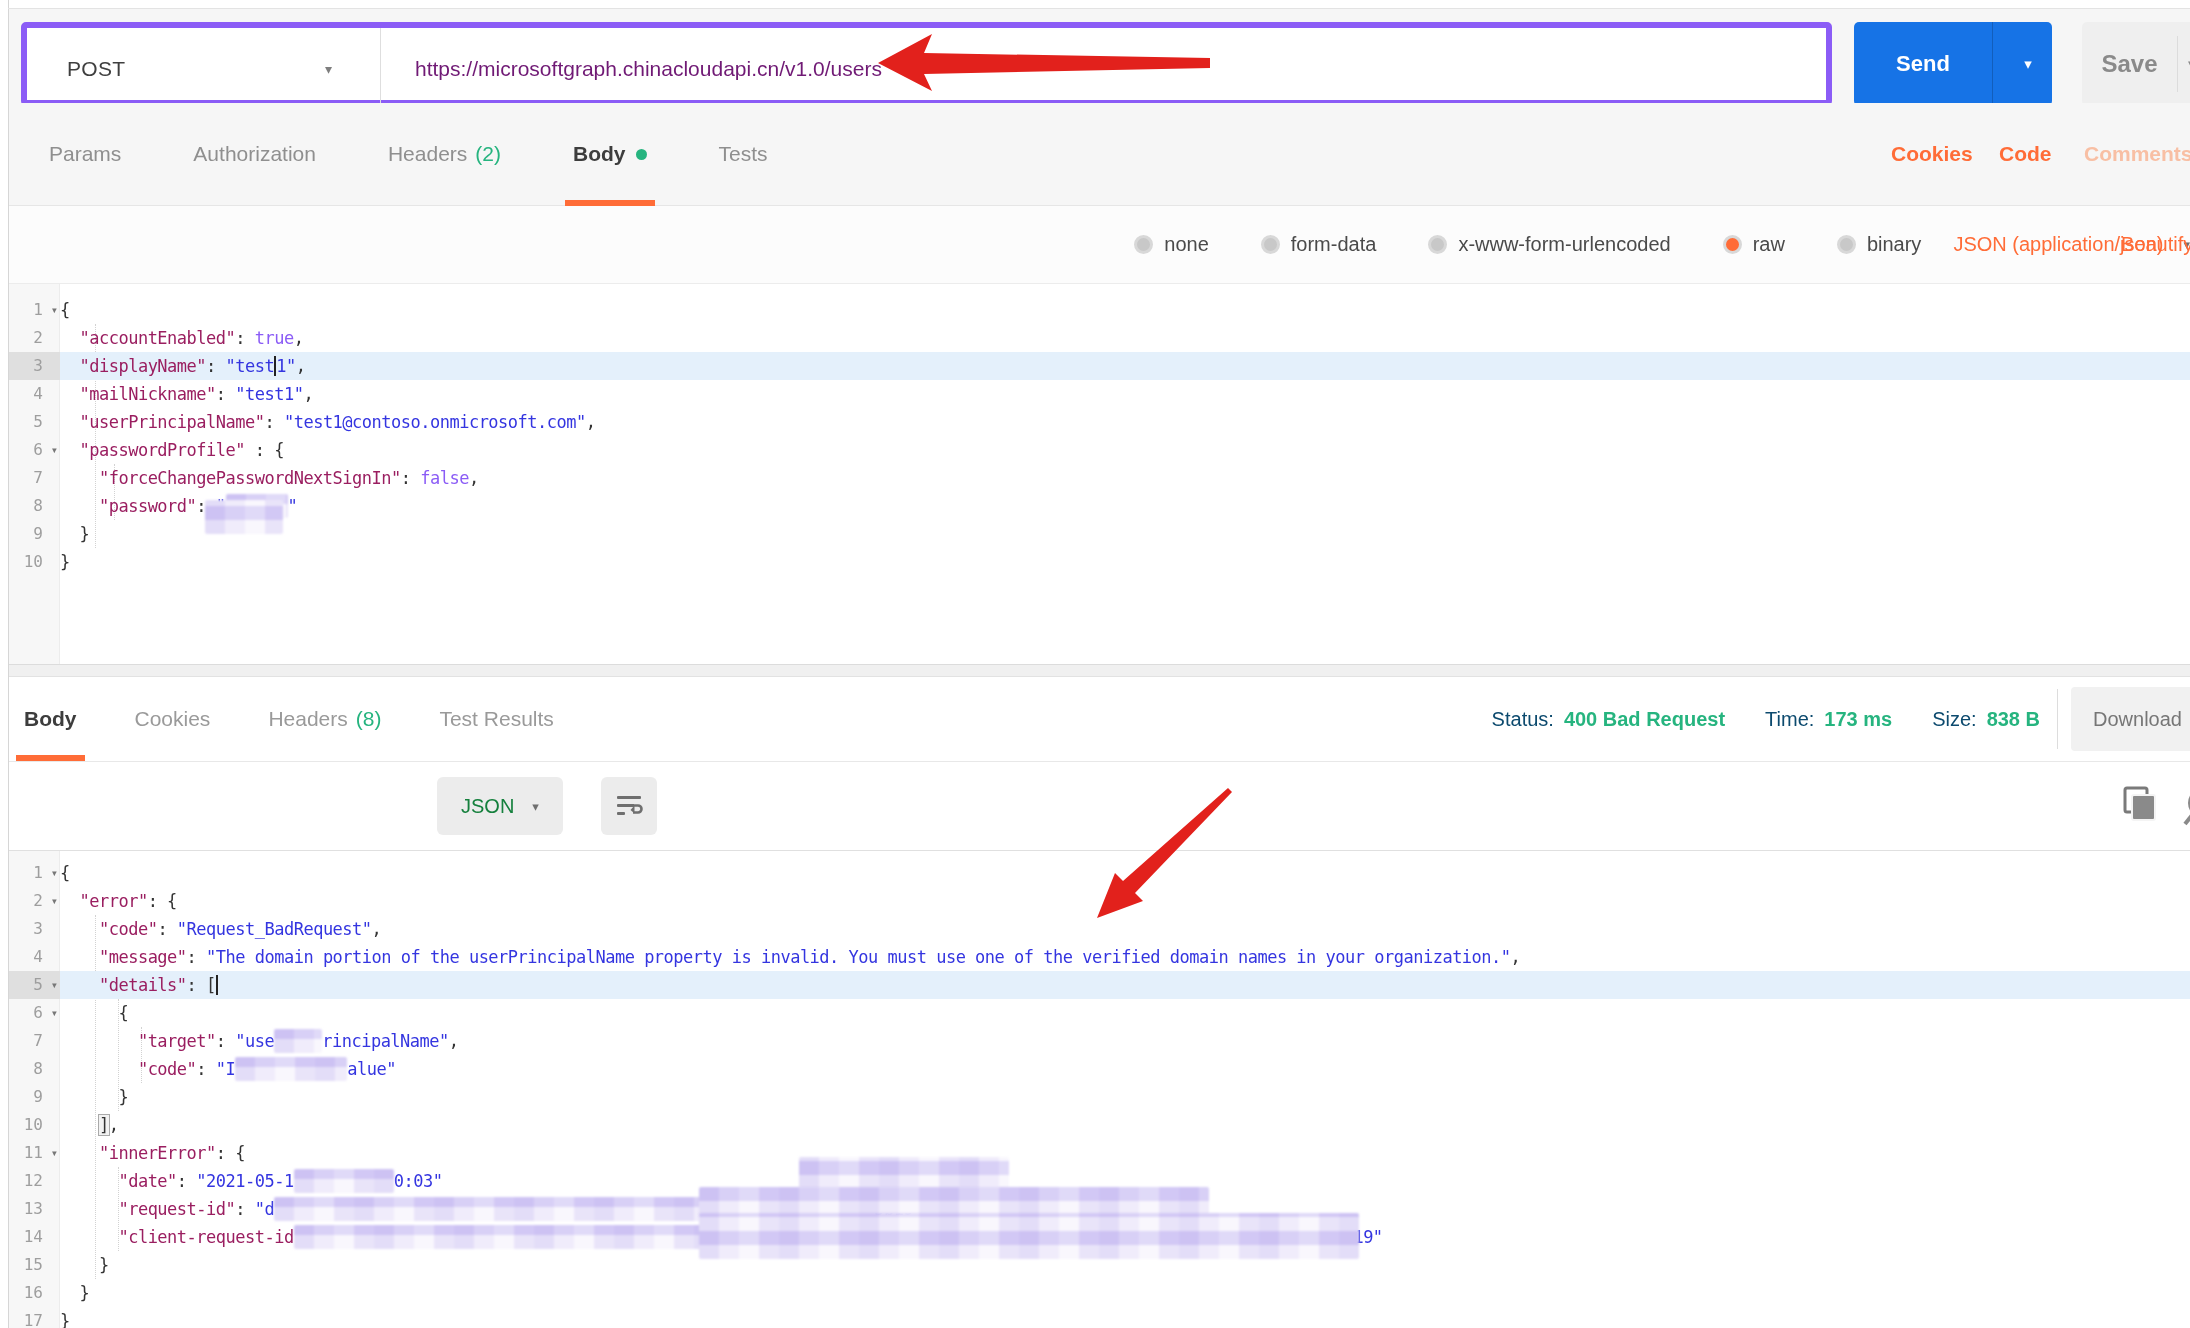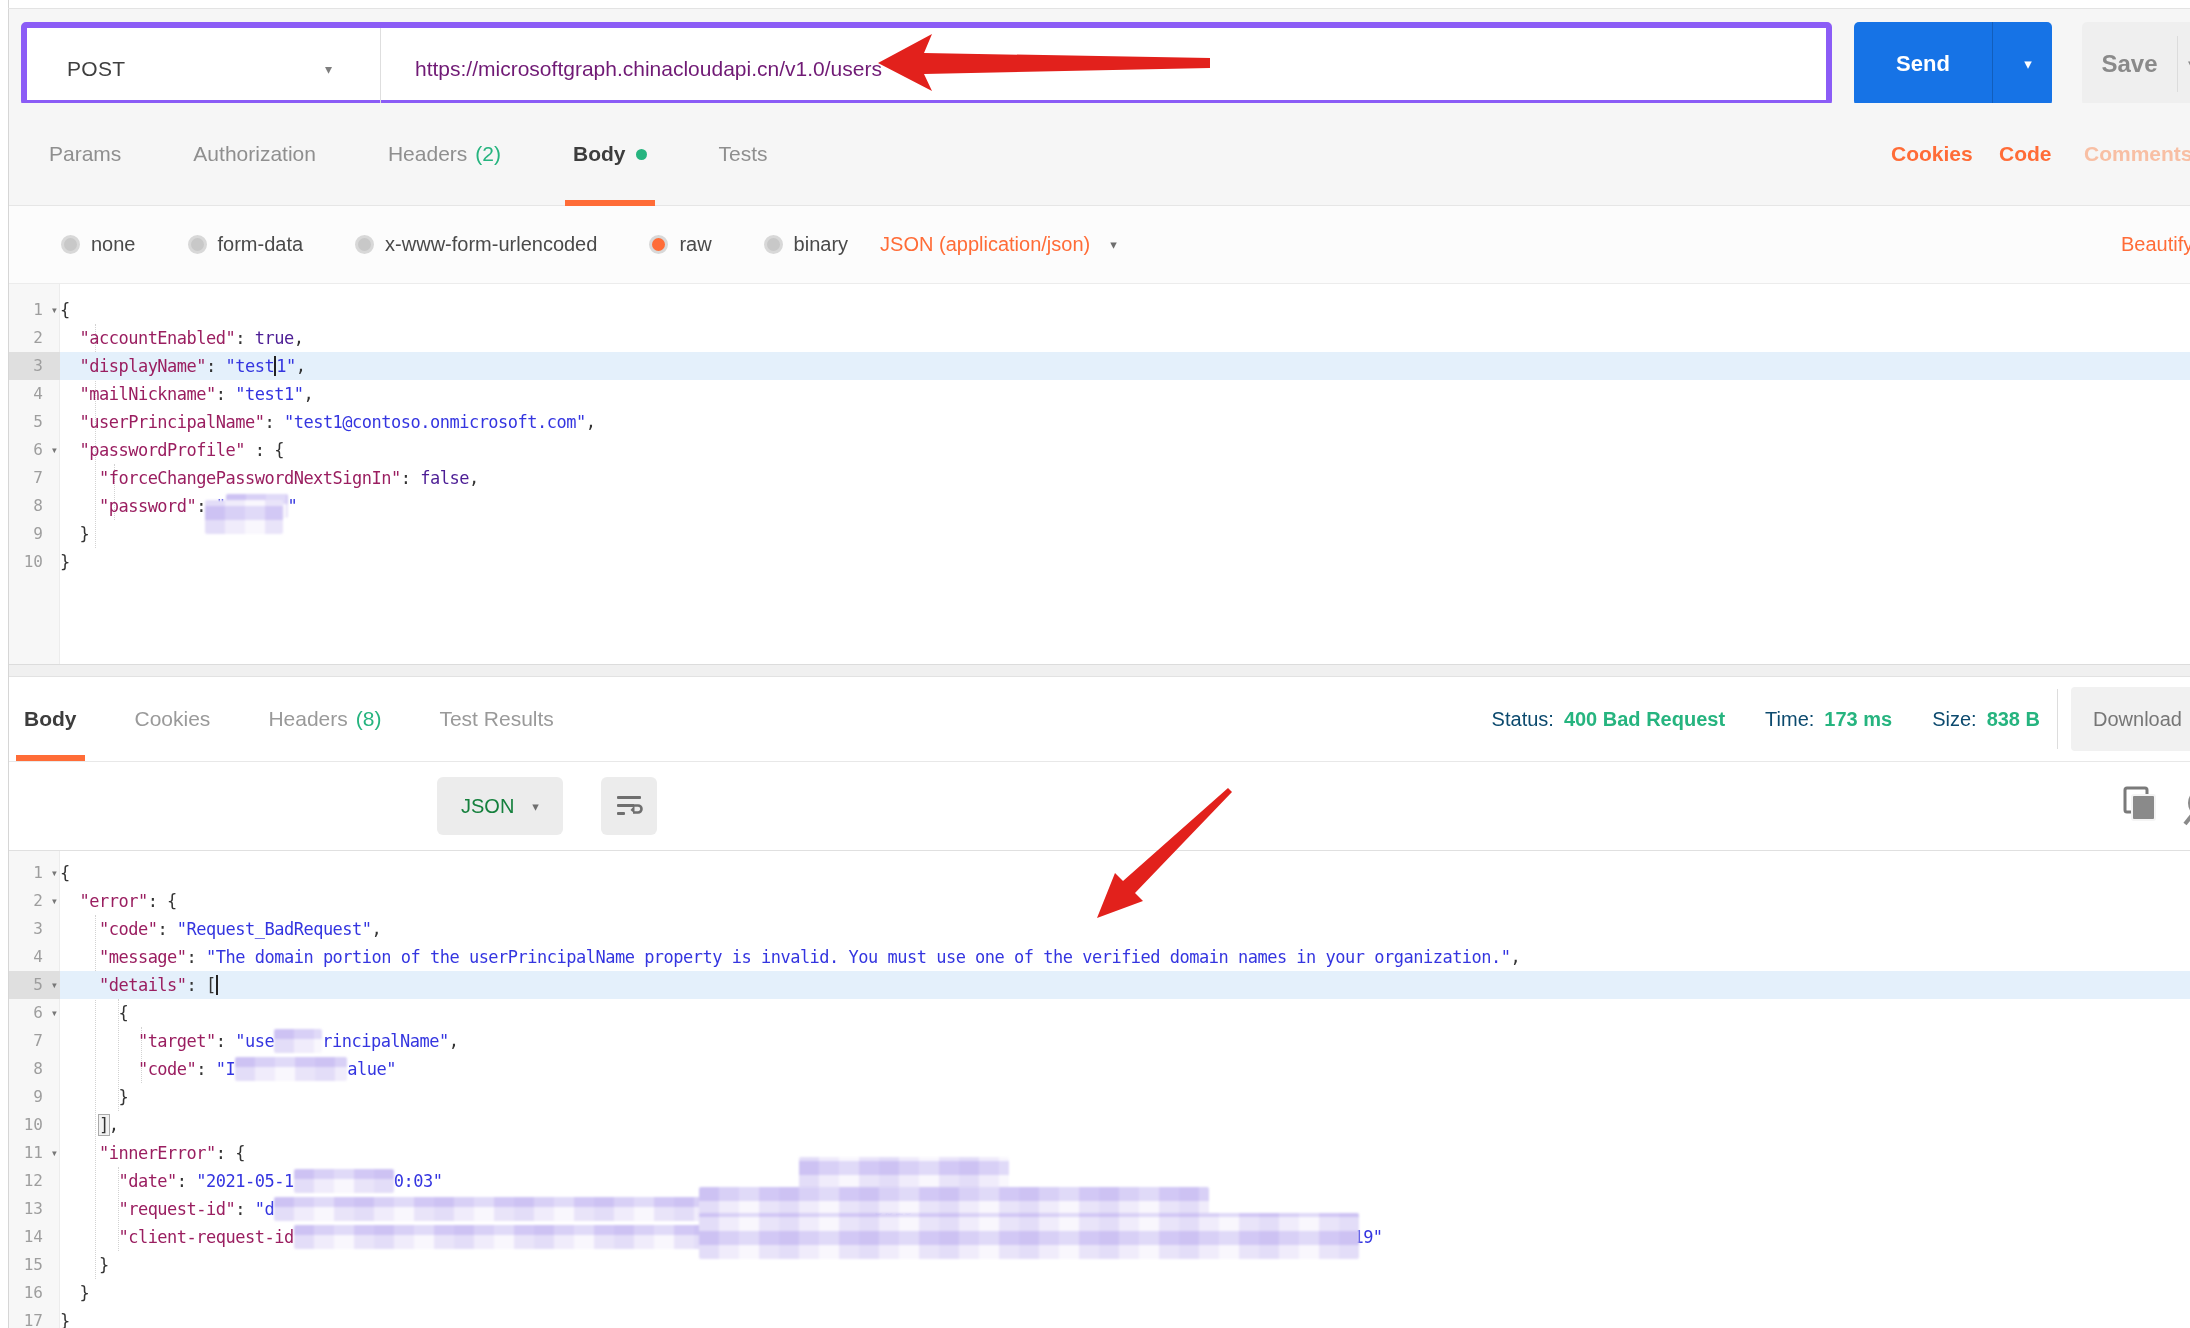--- a/index.html
+++ b/index.html
@@ -43,21 +43,21 @@
   .tab.active { color:#3d3d3d; font-weight:700; }
   .tab.active::after { content:""; position:absolute; left:-8px; right:-8px; bottom:-1px; height:6px; background:#ff6c37; }
   .tab .count { color:#26b47f; margin-left:8px; }
   .tab .dot { width:11px; height:11px; border-radius:50%; background:#26b47f; margin-left:10px; }
   .right-links { position:absolute; top:0; bottom:0; right:0; left:1860px; }
   .rlink { position:absolute; top:0; bottom:0; display:flex; align-items:center;
     color:#ff6c37; font-size:21px; font-weight:700; cursor:pointer; }
 
   
   .body-bar { position:absolute; left:9px; right:0; top:206px; height:77px; background:#fcfcfc;
-    display:flex; align-items:center; }
+    display:flex; align-items:center;justify-content:flex-end; }
   .radio-item { display:flex; align-items:center; cursor:pointer; }
   .radio-item:first-child { margin-left:52px; }
   .radio-item + .radio-item { margin-left:52px; }
   .radio { width:19px; height:19px; border-radius:50%; background:#c8c8c8; border:3px solid #d8d8d8; }
   .radio.sel { background:#ff6c37; }
   .radio-label { margin-left:11px; font-size:20px; color:#4a4a4a; }
   .ctype { margin-left:32px; display:flex; align-items:center; cursor:pointer; }
   .ctype-label { color:#ff6c37; font-size:20px; }
   .ctype-caret { margin-left:20px; font-size:13px; color:#6e6e6e; }
   .beautify { position:absolute; left:2112px; color:#ff6c37; font-size:20px; cursor:pointer; }
@@ -71,21 +71,21 @@
   .code-line { position:relative; display:flex; height:28px; }
   .code-line .gutter { position:relative; width:51px; flex:none; text-align:right; padding-right:17px;
     font-size:16px; line-height:28px; color:#9e9e9e; }
   .code-line .gutter .fold { position:absolute; right:2px; top:0; font-size:12px; color:#777; line-height:28px; }
   .code-line .code { flex:1; white-space:pre; font-size:17px; letter-spacing:-0.5px; line-height:28px; overflow:visible; }
   .code-line.hl .code { background:#e4f0fb; }
   .code-line.hl .gutter { background:#dfdfdf; }
   .tok-p { color:#333; }
   .tok-k { color:#9a1e60; }
   .tok-s { color:#3435e0; }
-  .tok-b { color:#4c1d95; }
+  .tok-b { color:#8b5cf6; }
   .tok-m { outline:1px solid #a9a9a9; background:#f2f2f2; color:#333; }
   .cursor { display:inline-block; width:2px; height:20px; background:#222; vertical-align:-4px; }
   .mosaic { display:inline-block; height:24px; vertical-align:-6px; }
   .mosaic, .redaction {
     background-image:
       repeating-linear-gradient(0deg, rgba(255,255,255,.45) 0 14px, rgba(205,195,245,.5) 14px 28px),
       repeating-linear-gradient(90deg, #cdc2f2 0 20px, #e4ddf8 20px 40px, #f4f1fc 40px 60px, #d8cef5 60px 80px);
     filter:blur(1px); border-radius:2px;
   }
   .redaction { position:absolute; pointer-events:none; }

